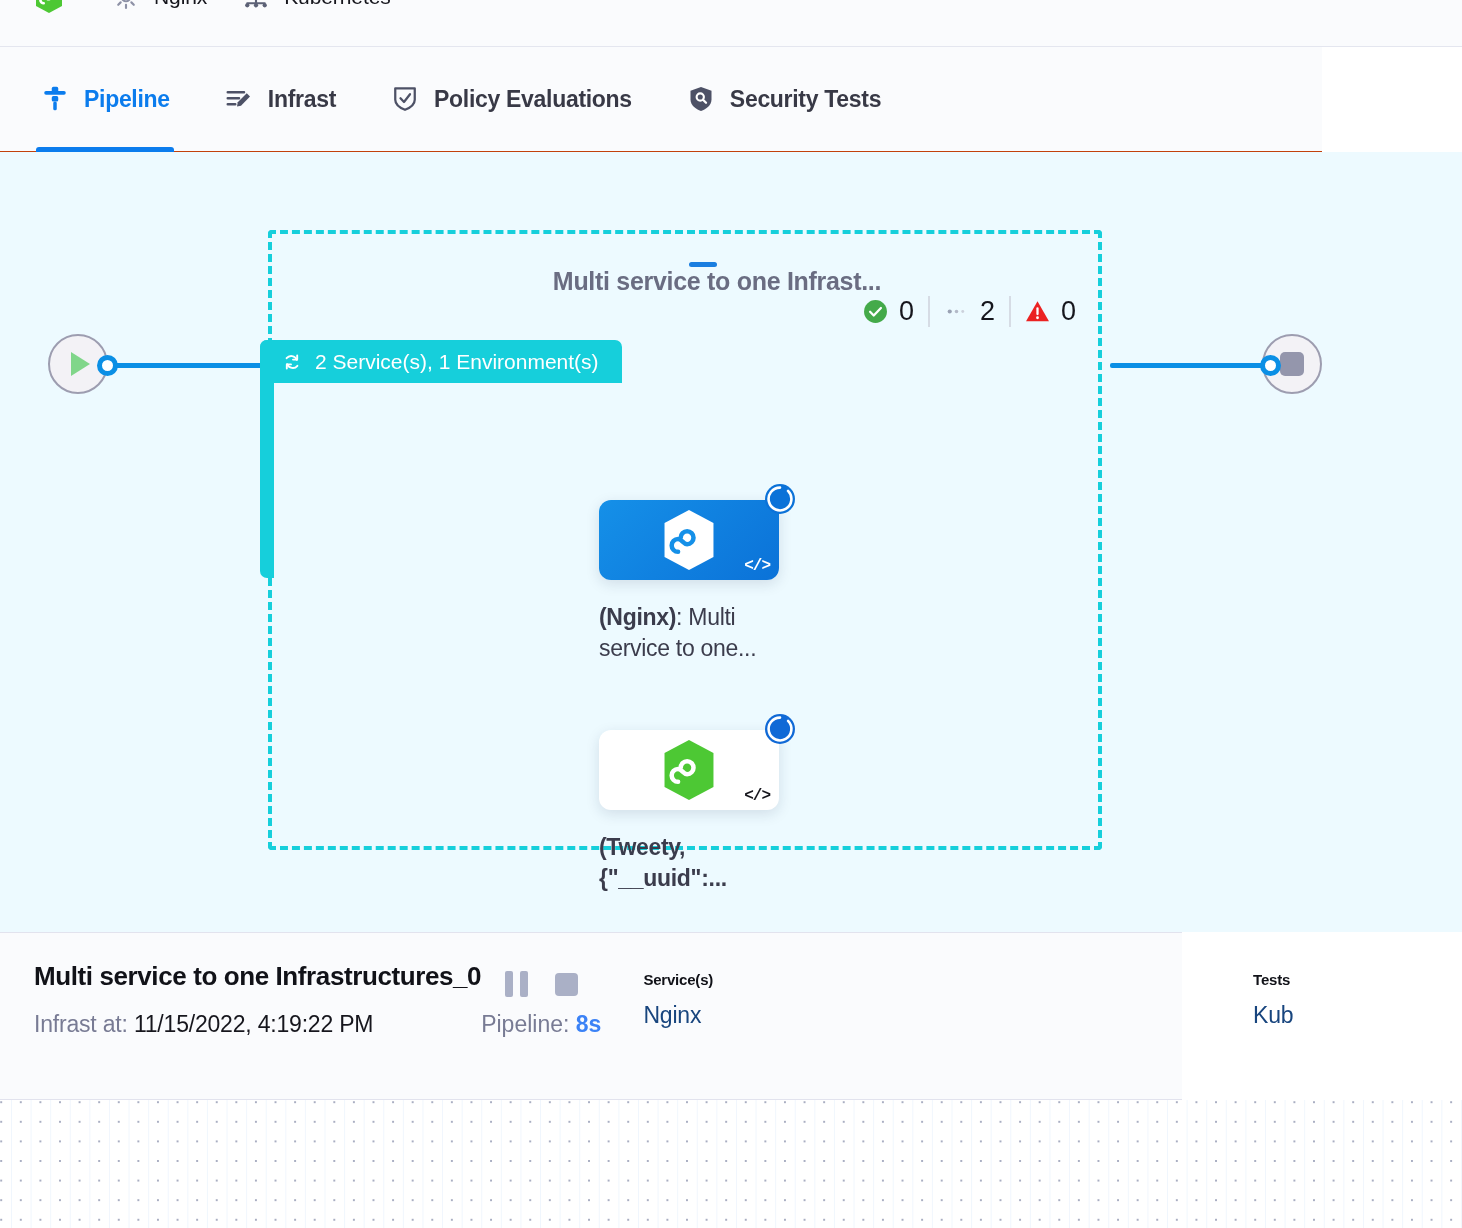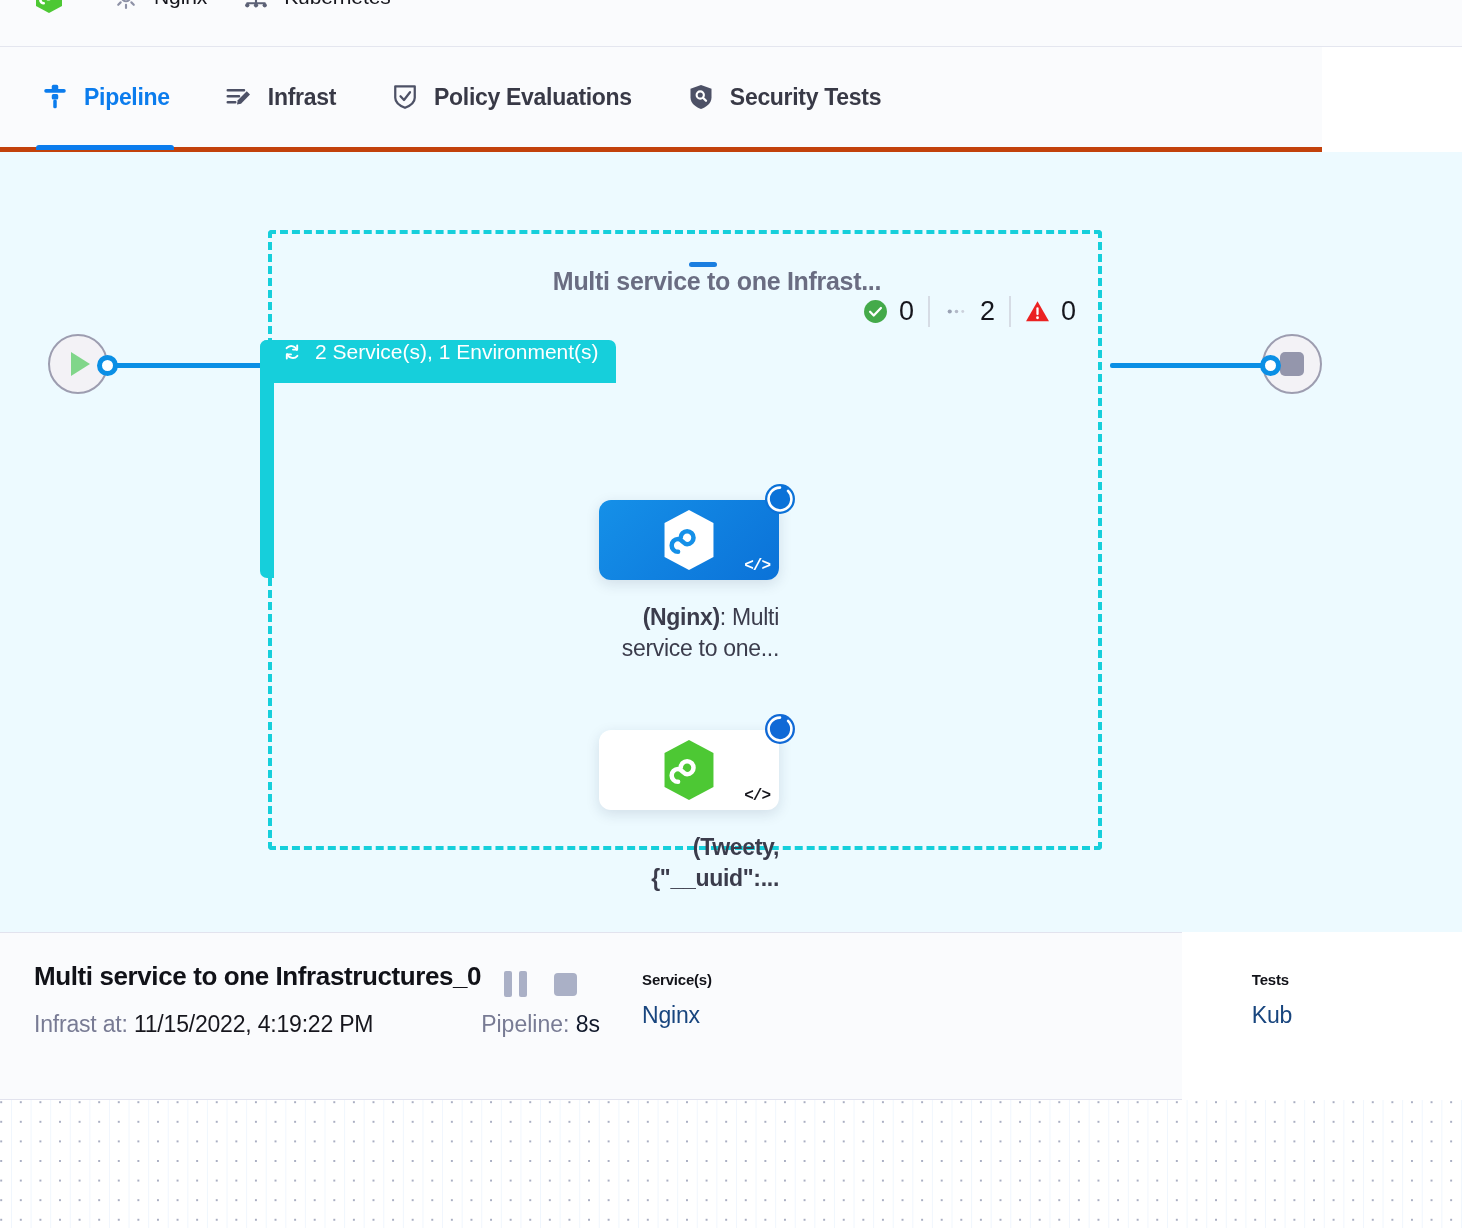--- a/index.html
+++ b/index.html
@@ -21,21 +21,21 @@
                     margin-top: -14px; padding-left: 34px; gap: 34px; }
   .crumb { display: flex; align-items: center; gap: 13px; }
   .crumb-label { font-size: 21px; color: #16161d; font-weight: 400;
                  letter-spacing: -.1px; white-space: nowrap; }
 
   .hexlogo { width: 30px; height: 34px; display: block; }
 
   
   .tabbar {
     position: absolute; top: 47px; left: 0; width: 1322px; height: 105px;
-    background: #fafbfd; border-bottom: 5px solid #c2410c;
+    background: #fafbfd; border-bottom: 1px solid #c2410c;
     display: flex; align-items: center; padding-left: 36px;
   }
   .tab {
     display: flex; align-items: center; gap: 14px;
     height: 105px; padding: 0 4px; margin-right: 46px;
     cursor: pointer; position: relative;
     font-size: 23px; font-weight: 700; color: #383946;
     letter-spacing: -.3px; white-space: nowrap;
   }
   .tab.active { color: #0b7ced; }
@@ -81,21 +81,21 @@
 
   
   .grp-rail {
     position: absolute; left: 260px; top: 188px;
     width: 14px; height: 238px; background: #16cfdb;
     border-radius: 7px 0 0 7px;
   }
   .grp-pill {
     position: absolute; left: 260px; top: 188px; height: 43px;
     background: #16cfdb; border-radius: 7px 7px 0 0;
-    display: flex; align-items: flex-start; gap: 11px; padding: 0 17px 0 20px;
+    display: flex; align-items: center; gap: 11px; padding: 0 23px 0 20px;
     color: #ffffff; font-size: 21px; font-weight: 400; white-space: nowrap;
   }
   .grp-pill-ico { width: 24px; height: 24px; flex: none; display: block; }
 
   
   .grp-box {
     position: absolute; left: 268px; top: 78px; width: 834px; height: 620px;
     border: 4px dashed #16cfdb; border-radius: 4px; background: transparent;
   }
 
@@ -130,21 +130,21 @@
   .code-ico { position: absolute; right: 9px; bottom: 5px;
               font-size: 16px; font-weight: 700; letter-spacing: -1px;
               font-family: "Liberation Mono", monospace; }
   .code-ico.on-blue  { color: #ffffff; }
   .code-ico.on-white { color: #16161d; }
   .spinner {
     position: absolute; right: -18px; top: -18px;
     width: 34px; height: 34px;
   }
   .svc-label {
-    margin-top: 22px; text-align: right; font-size: 23px; line-height: 1.35;
+    margin-top: 22px; text-align: left; font-size: 23px; line-height: 1.35;
     color: #3b3c4c; letter-spacing: -.3px;
   }
   .svc-label b { font-weight: 700; }
   .svc-label .strong { font-weight: 700; }
 
   #svc1 { left: 599px; top: 348px; }
   #svc2 { left: 599px; top: 578px; }
 
   
   .footer {
@@ -160,21 +160,21 @@
   .f-started { margin-top: 19px; font-size: 23px; color: #16161d;
                letter-spacing: -.2px; white-space: nowrap; }
   .f-started .lbl { color: #787b94; }
 
   .f-dur { padding-top: 38px; width: 196px; text-align: center; }
   .f-ctrls { display: flex; align-items: center; justify-content: center; gap: 26px; }
   .ic-pause { width: 24px; height: 26px; display: flex; gap: 7px; }
   .ic-pause span { width: 8px; height: 26px; background: #aab0c6; border-radius: 2px; }
   .ic-stop { width: 23px; height: 23px; background: #aab0c6; border-radius: 4px; }
   .f-durtext { margin-top: 14px; font-size: 23px; color: #787b94; white-space: nowrap; }
-  .f-durtext b { color: #0f172a; font-weight: 400; }
+  .f-durtext b { color: #3b82f6; font-weight: 700; }
 
   .f-sep { width: 2px; height: 82px; background: #dcdfe9; margin-top: 30px; }
 
   .f-col { padding: 38px 0 0 42px; }
   .f-col-h { font-size: 15px; font-weight: 700; color: #111218;
              letter-spacing: -.2px; white-space: nowrap; }
   .f-col-v { margin-top: 14px; font-size: 23px; color: #18457e;
              letter-spacing: -.2px; white-space: nowrap; cursor: pointer; }
   .f-col.env { padding-left: 540px; }
 

